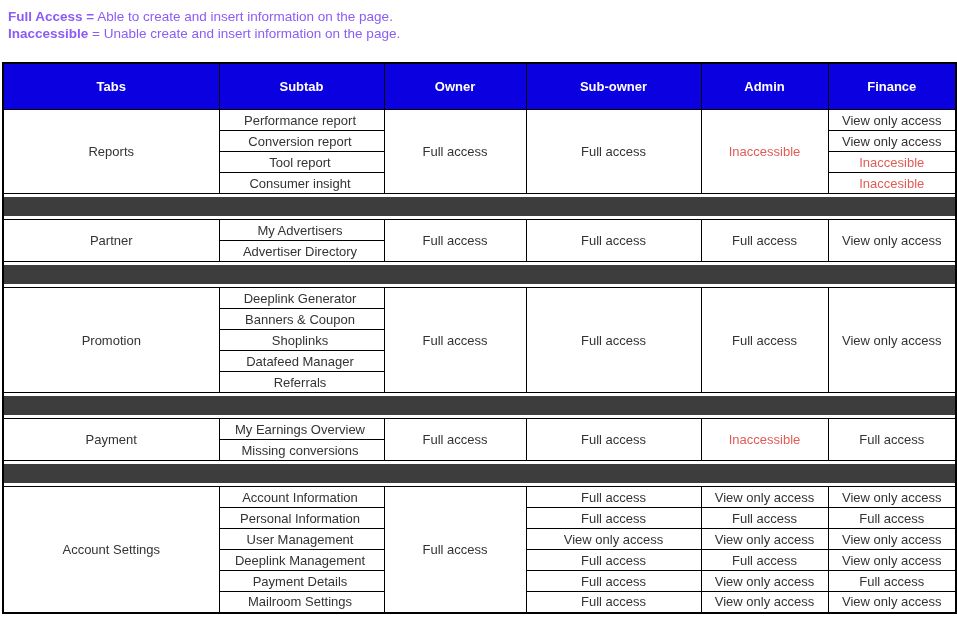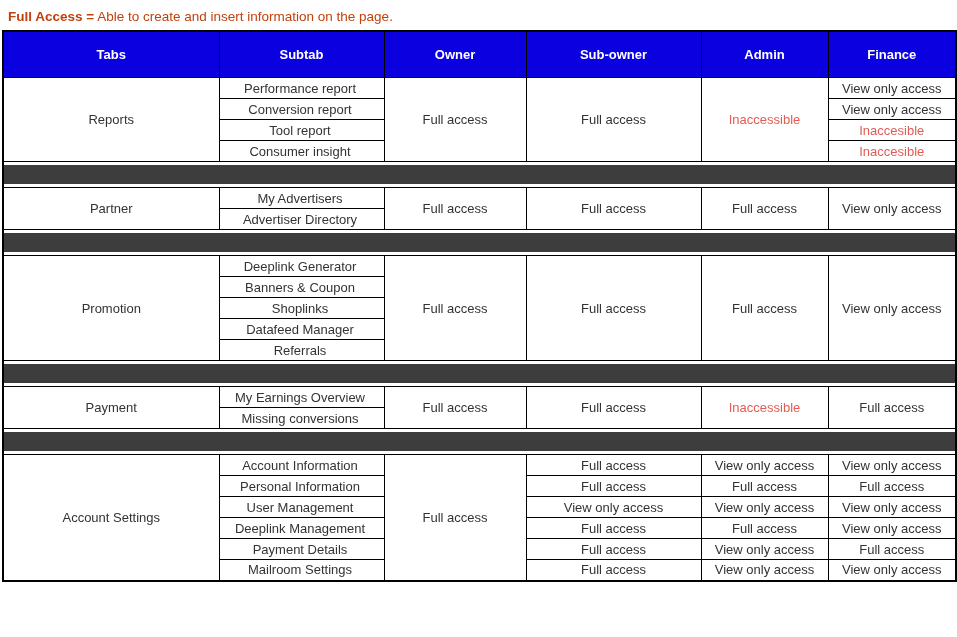--- a/index.html
+++ b/index.html
@@ -11,22 +11,22 @@
   }
   *{box-sizing:border-box;}
   body{
     margin:0;
     background:#ffffff;
     font-family:"Liberation Sans", sans-serif;
     color:var(--text);
     width:957px;
   }
   .legend{
-    padding:8px 0 5px 8px;
-    color:#c2410c;
+    padding:8px 0 20px 8px;
+    color:#8b5cf6;
     font-size:13.5px;
   }
   .legend .line{line-height:17px;}
   .legend .term{font-weight:bold;}
   table{
     border-collapse:collapse;
     table-layout:fixed;
     margin-left:2px;
     border:2px solid #000000;
     width:953px;
@@ -76,20 +76,21 @@
     background:var(--sep);
     margin:3px 0;
   }
   .red{color:var(--red);}
 </style>
 </head>
 <body>
 
 <div class="legend">
   <div class="line"><span class="term">Full Access =</span> <span>Able to create and insert information on the page.</span></div>
+  <div class="line"><span class="term">Inaccessible</span> <span>= Unable create and insert information on the page.</span></div>
 </div>
 
 <table>
   <colgroup>
     <col style="width:216px">
     <col style="width:165px">
     <col style="width:142px">
     <col style="width:175px">
     <col style="width:127px">
     <col style="width:128px">

